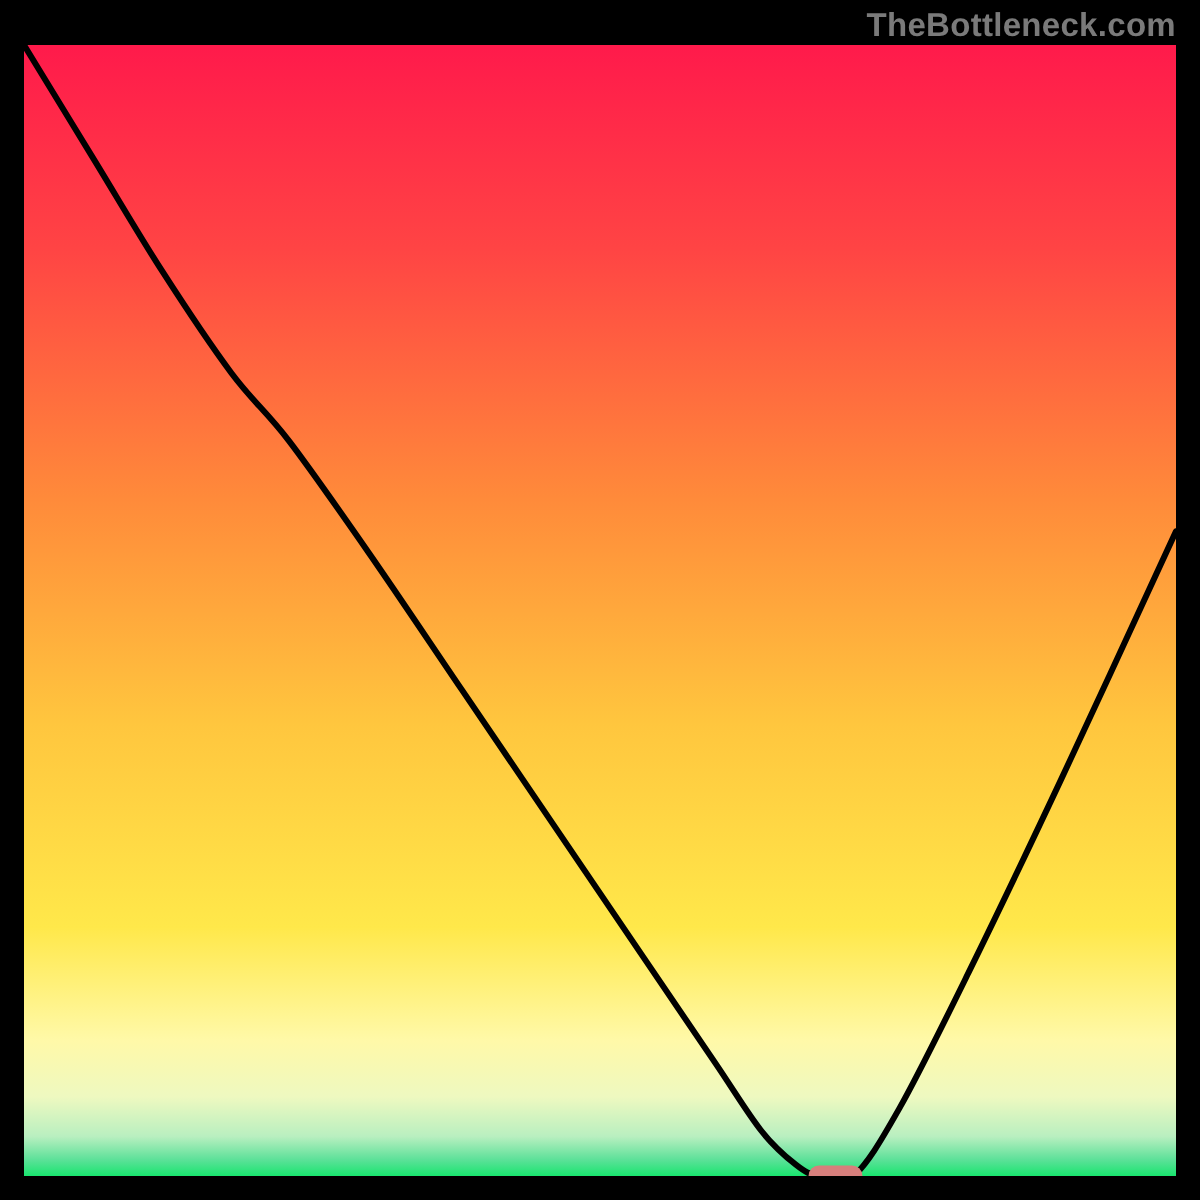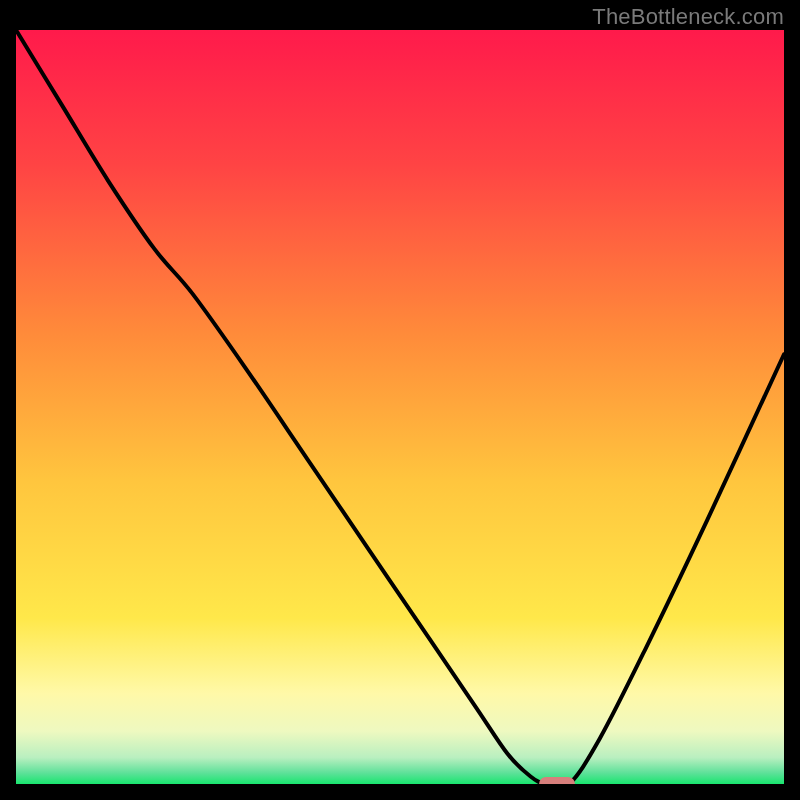--- a/index.html
+++ b/index.html
@@ -30,21 +30,21 @@
     top: 0;
     width: 100%;
     height: 100%;
   }
   .attribution {
     position: absolute;
     top: 4px;
     right: 16px;
     color: #7a7a7a;
     font-size: 22px;
-    font-weight: 400;
+    font-weight: 700;
     letter-spacing: 0.2px;
   }
   svg.curve {
     position: absolute;
     left: 0;
     top: 0;
     width: 100%;
     height: 100%;
     overflow: visible;
   }

